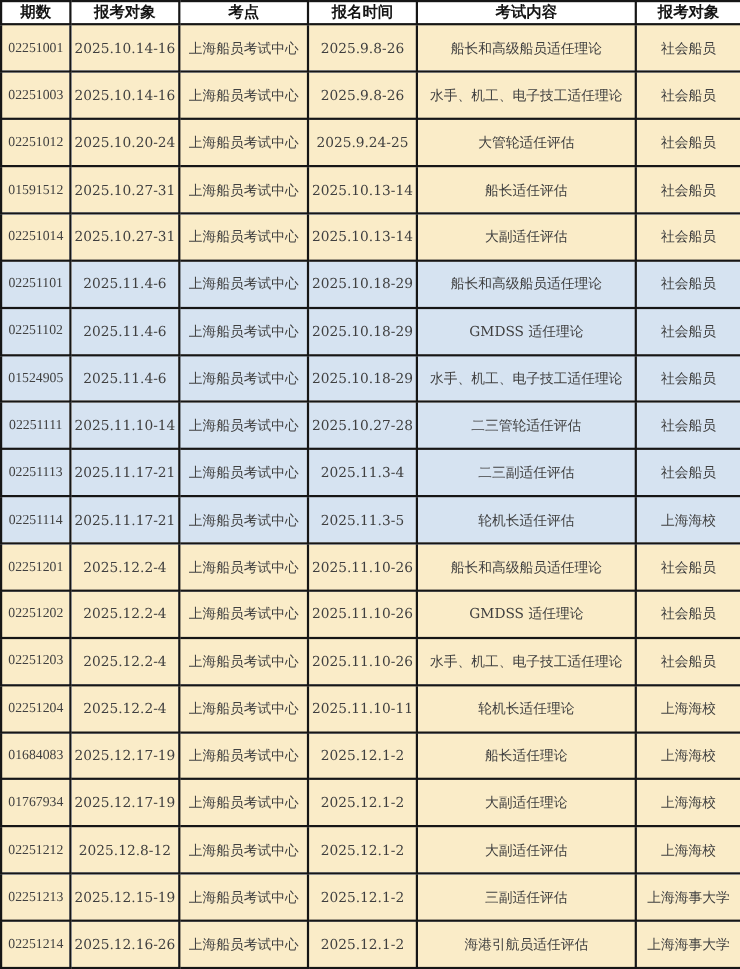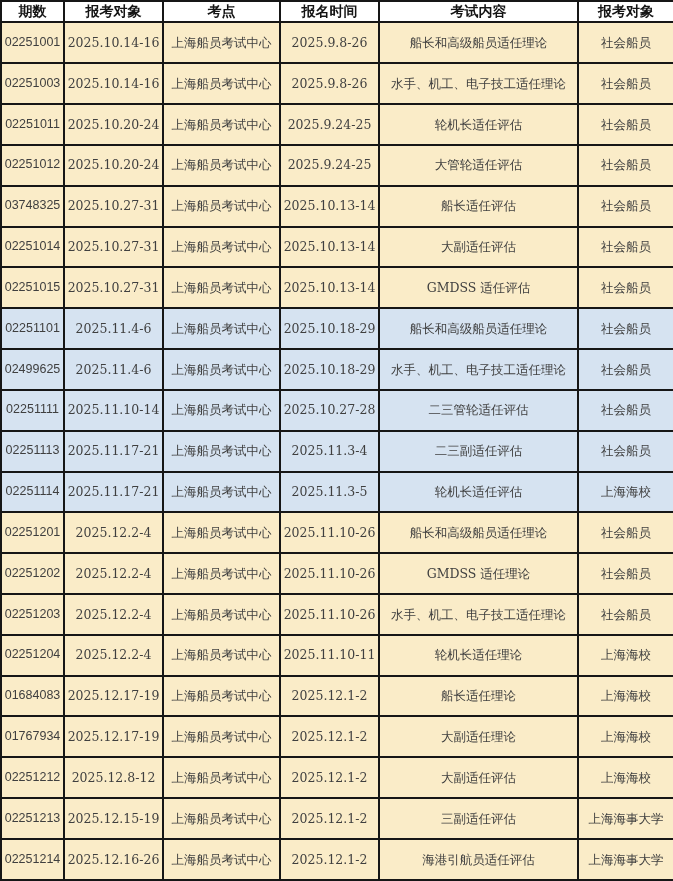--- a/index.html
+++ b/index.html
@@ -37,21 +37,21 @@
     line-height:1.1;
   }
   thead th{
     background:var(--header-bg);
     color:var(--header-text);
     font-weight:bold;
     font-size:14px;
   }
   tr.bg-yellow td{background:var(--row-yellow);}
   tr.bg-blue td{background:var(--row-blue);}
-  td.cell-period{font-family:Liberation Sans, sans-serif;letter-spacing:0px;}
+  td.cell-period{font-family:Liberation Serif, serif;letter-spacing:0px;}
 </style>
 </head>
 <body>
 
 <table>
   <colgroup>
     <col class="c-period">
     <col class="c-examtime">
     <col class="c-site">
     <col class="c-regtime">
@@ -79,69 +79,61 @@
   </tr>
       <tr class="bg-yellow">
     <td class="cell-period">02251003</td>
     <td class="cell-examtime">2025.10.14-16</td>
     <td class="cell-site">上海船员考试中心</td>
     <td class="cell-regtime">2025.9.8-26</td>
     <td class="cell-content">水手、机工、电子技工适任理论</td>
     <td class="cell-applicant">社会船员</td>
   </tr>
       <tr class="bg-yellow">
-    <td class="cell-period">02251011</td>
-    <td class="cell-examtime">2025.10.20-24</td>
-    <td class="cell-site">上海船员考试中心</td>
-    <td class="cell-regtime">2025.9.24-25</td>
-    <td class="cell-content">轮机长适任评估</td>
-    <td class="cell-applicant">社会船员</td>
-  </tr>
-      <tr class="bg-yellow">
     <td class="cell-period">02251012</td>
     <td class="cell-examtime">2025.10.20-24</td>
     <td class="cell-site">上海船员考试中心</td>
     <td class="cell-regtime">2025.9.24-25</td>
     <td class="cell-content">大管轮适任评估</td>
     <td class="cell-applicant">社会船员</td>
   </tr>
       <tr class="bg-yellow">
-    <td class="cell-period">03748325</td>
+    <td class="cell-period">01591512</td>
     <td class="cell-examtime">2025.10.27-31</td>
     <td class="cell-site">上海船员考试中心</td>
     <td class="cell-regtime">2025.10.13-14</td>
     <td class="cell-content">船长适任评估</td>
     <td class="cell-applicant">社会船员</td>
   </tr>
       <tr class="bg-yellow">
     <td class="cell-period">02251014</td>
     <td class="cell-examtime">2025.10.27-31</td>
     <td class="cell-site">上海船员考试中心</td>
     <td class="cell-regtime">2025.10.13-14</td>
     <td class="cell-content">大副适任评估</td>
     <td class="cell-applicant">社会船员</td>
   </tr>
-      <tr class="bg-yellow">
-    <td class="cell-period">02251015</td>
-    <td class="cell-examtime">2025.10.27-31</td>
-    <td class="cell-site">上海船员考试中心</td>
-    <td class="cell-regtime">2025.10.13-14</td>
-    <td class="cell-content">GMDSS 适任评估</td>
-    <td class="cell-applicant">社会船员</td>
-  </tr>
       <tr class="bg-blue">
     <td class="cell-period">02251101</td>
     <td class="cell-examtime">2025.11.4-6</td>
     <td class="cell-site">上海船员考试中心</td>
     <td class="cell-regtime">2025.10.18-29</td>
     <td class="cell-content">船长和高级船员适任理论</td>
     <td class="cell-applicant">社会船员</td>
   </tr>
       <tr class="bg-blue">
-    <td class="cell-period">02499625</td>
+    <td class="cell-period">02251102</td>
+    <td class="cell-examtime">2025.11.4-6</td>
+    <td class="cell-site">上海船员考试中心</td>
+    <td class="cell-regtime">2025.10.18-29</td>
+    <td class="cell-content">GMDSS 适任理论</td>
+    <td class="cell-applicant">社会船员</td>
+  </tr>
+      <tr class="bg-blue">
+    <td class="cell-period">01524905</td>
     <td class="cell-examtime">2025.11.4-6</td>
     <td class="cell-site">上海船员考试中心</td>
     <td class="cell-regtime">2025.10.18-29</td>
     <td class="cell-content">水手、机工、电子技工适任理论</td>
     <td class="cell-applicant">社会船员</td>
   </tr>
       <tr class="bg-blue">
     <td class="cell-period">02251111</td>
     <td class="cell-examtime">2025.11.10-14</td>
     <td class="cell-site">上海船员考试中心</td>

